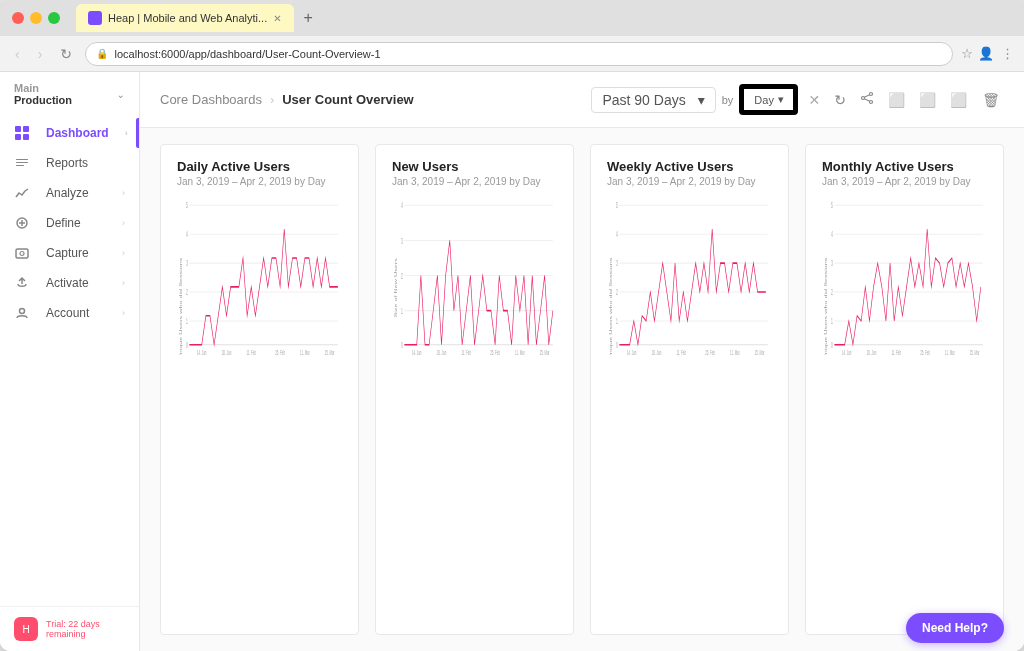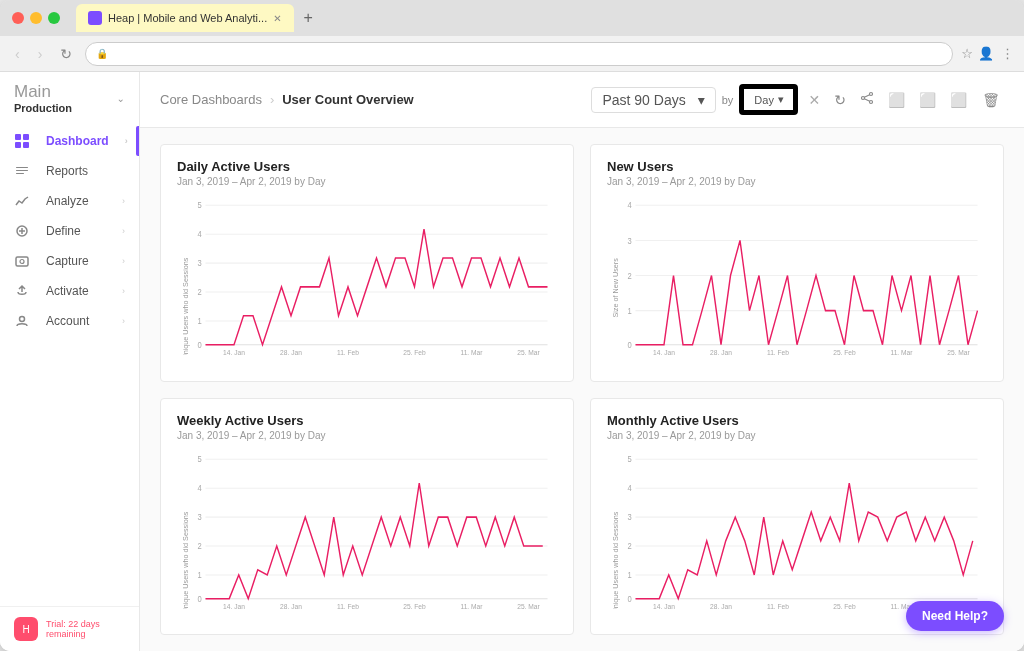--- a/index.html
+++ b/index.html
@@ -25,21 +25,21 @@
     .address-bar { flex: 1; background: white; border: 1px solid #ccc; border-radius: 16px; height: 24px; display: flex; align-items: center; padding: 0 10px; font-size: 11px; color: #333; gap: 6px; }
     .address-bar .lock { color: #888; font-size: 10px; }
     .toolbar-right { display: flex; gap: 6px; align-items: center; color: #888; font-size: 13px; }
 
     
     .app-layout { display: flex; flex: 1; overflow: hidden; background: white; }
 
     
     .sidebar { width: 140px; background: white; border-right: 1px solid #e8e8e8; display: flex; flex-direction: column; padding-bottom: 0; }
     .sidebar-header { padding: 10px 14px 8px; display: flex; align-items: center; justify-content: space-between; }
-    .sidebar-title { font-size: 17px; color: #999; font-weight: 400; }
+    .sidebar-title { font-size: 11px; color: #999; font-weight: 700; }
     .sidebar-prod { font-size: 11px; color: #333; font-weight: 600; }
     .sidebar-chevron { color: #999; font-size: 10px; }
     .sidebar-nav { flex: 1; padding-top: 4px; }
     .nav-item { display: flex; align-items: center; padding: 7px 14px; gap: 16px; cursor: pointer; font-size: 12px; color: #555; position: relative; }
     .nav-item.active { color: #7c4dff; font-weight: 600; }
     .nav-item .nav-icon { width: 16px; height: 16px; display: flex; align-items: center; justify-content: center; font-size: 13px; flex-shrink: 0; }
     .nav-item .nav-chevron { margin-left: auto; color: #ccc; font-size: 9px; }
     .nav-item.active .nav-icon { color: #7c4dff; }
     .active-indicator { position: absolute; right: 0; top: 0; bottom: 0; width: 3px; background: #7c4dff; border-radius: 2px 0 0 2px; }
     .sidebar-trial { padding: 10px 14px; display: flex; align-items: center; gap: 8px; border-top: 1px solid #f0f0f0; }
@@ -54,29 +54,29 @@
     .breadcrumb-sep { color: #ccc; }
     .breadcrumb-current { color: #333; font-weight: 600; }
     .header-controls { display: flex; align-items: center; gap: 6px; }
     .date-filter { background: white; border: 1px solid #ddd; border-radius: 4px; padding: 4px 10px; font-size: 14px; color: #555; display: flex; align-items: center; gap: 12px; cursor: pointer; }
     .filter-by { font-size: 11px; color: #888; }
     .day-filter { background: white; border: 5px solid #000000; border-radius: 4px; padding: 4px 10px; font-size: 11px; color: #555; display: flex; align-items: center; gap: 4px; cursor: pointer; }
     .header-icon-btn { color: #888; cursor: pointer; padding: 4px; font-size: 14px; }
     .close-btn { color: #aaa; cursor: pointer; font-size: 14px; padding: 4px; }
 
     
-    .dashboard-grid { flex: 1; overflow-y: auto; padding: 16px 20px; display: grid; grid-template-columns: 1fr 1fr; gap: 16px; }
+    .dashboard-grid { flex: 1; overflow-y: auto; padding: 16px 20px; display: grid; grid-template-columns: 1fr 1fr 1fr 1fr; gap: 16px; }
     .chart-card { background: white; border-radius: 4px; border: 1px solid #e8e8e8; padding: 14px 16px 10px; }
     .chart-title { font-size: 13px; font-weight: 700; color: #222; margin-bottom: 2px; }
     .chart-subtitle { font-size: 10px; color: #999; margin-bottom: 8px; }
     .chart-area { position: relative; height: 160px; }
     .chart-svg { width: 100%; height: 100%; }
 
     
-    .need-help-btn { position: fixed; bottom: 20px; right: 20px; background: #7c4dff; color: white; border-radius: 20px; padding: 8px 16px; font-size: 12px; font-weight: 600; cursor: pointer; box-shadow: 0 2px 8px rgba(124,77,255,0.4); }
+    .need-help-btn { position: fixed; bottom: 8px; right: 20px; background: #7c4dff; color: white; border-radius: 20px; padding: 8px 16px; font-size: 12px; font-weight: 600; cursor: pointer; box-shadow: 0 2px 8px rgba(124,77,255,0.4); }
 
     
     .icon-grid { display: grid; grid-template-columns: 1fr 1fr; gap: 2px; width: 14px; height: 14px; }
     .icon-grid-cell { background: currentColor; border-radius: 1px; }
   </style>
 </head>
 <body>
 
 <div class="browser-frame">
 
@@ -95,20 +95,21 @@
       <span class="new-tab">+</span>
     </div>
   </div>
 
   <div class="browser-toolbar">
     <span class="nav-btn disabled">‹</span>
     <span class="nav-btn disabled">›</span>
     <span class="nav-btn">↻</span>
     <div class="address-bar">
       <span class="lock">🔒</span>
+      <span>localhost:6000/app/dashboard/User-Count-Overview-1</span>
     </div>
     <div class="toolbar-right">
       <span>☆</span>
       <span>👤</span>
       <span>⋮</span>
     </div>
   </div>
 
   <div class="app-layout">
 

